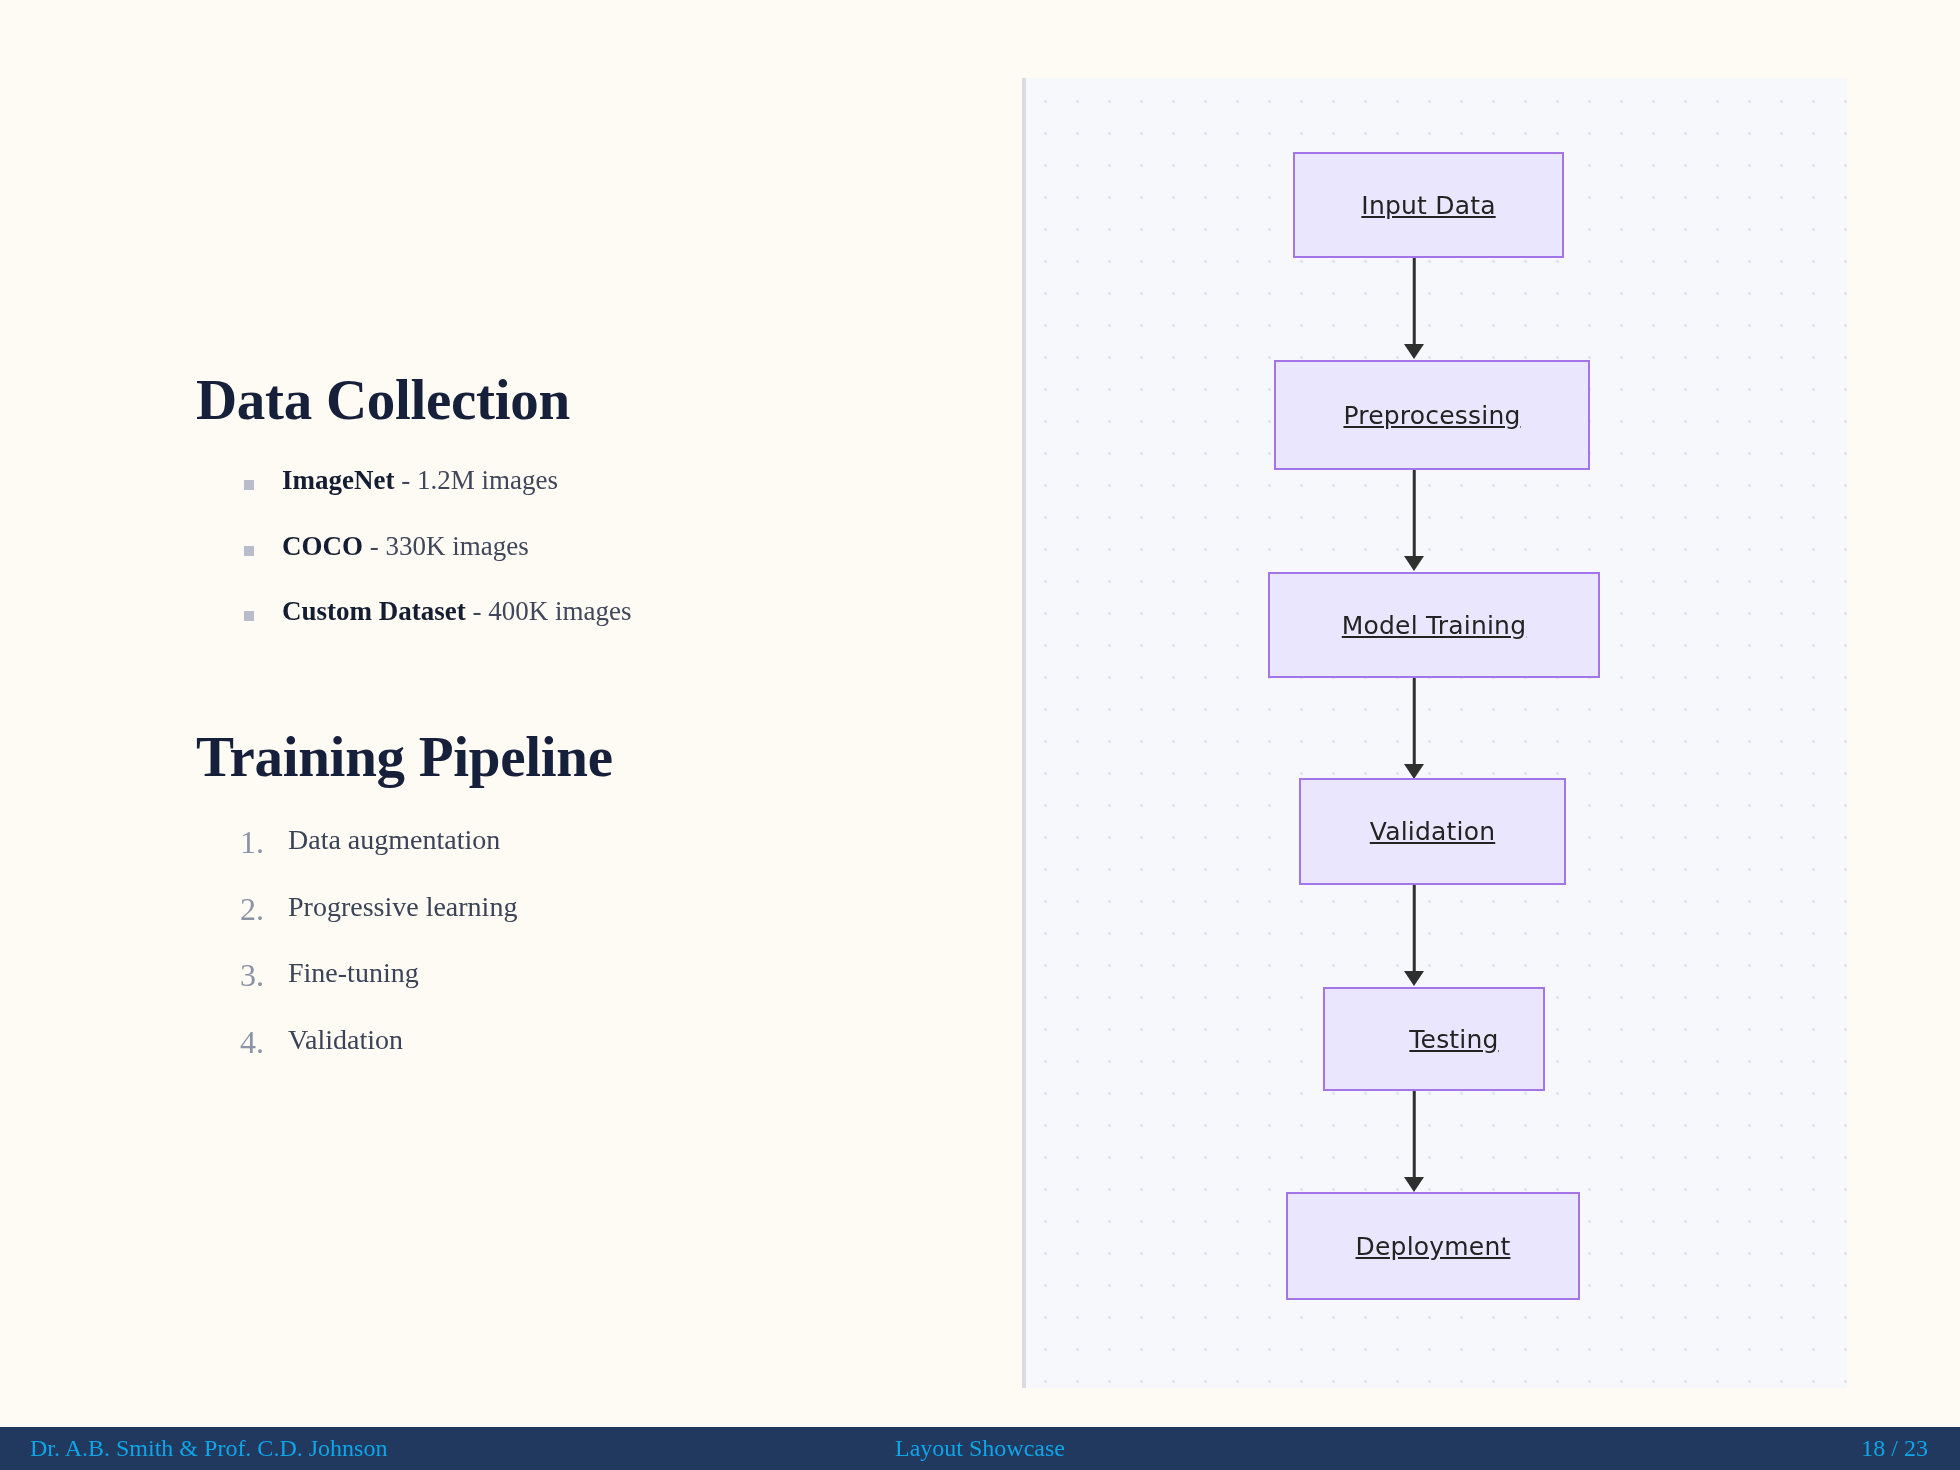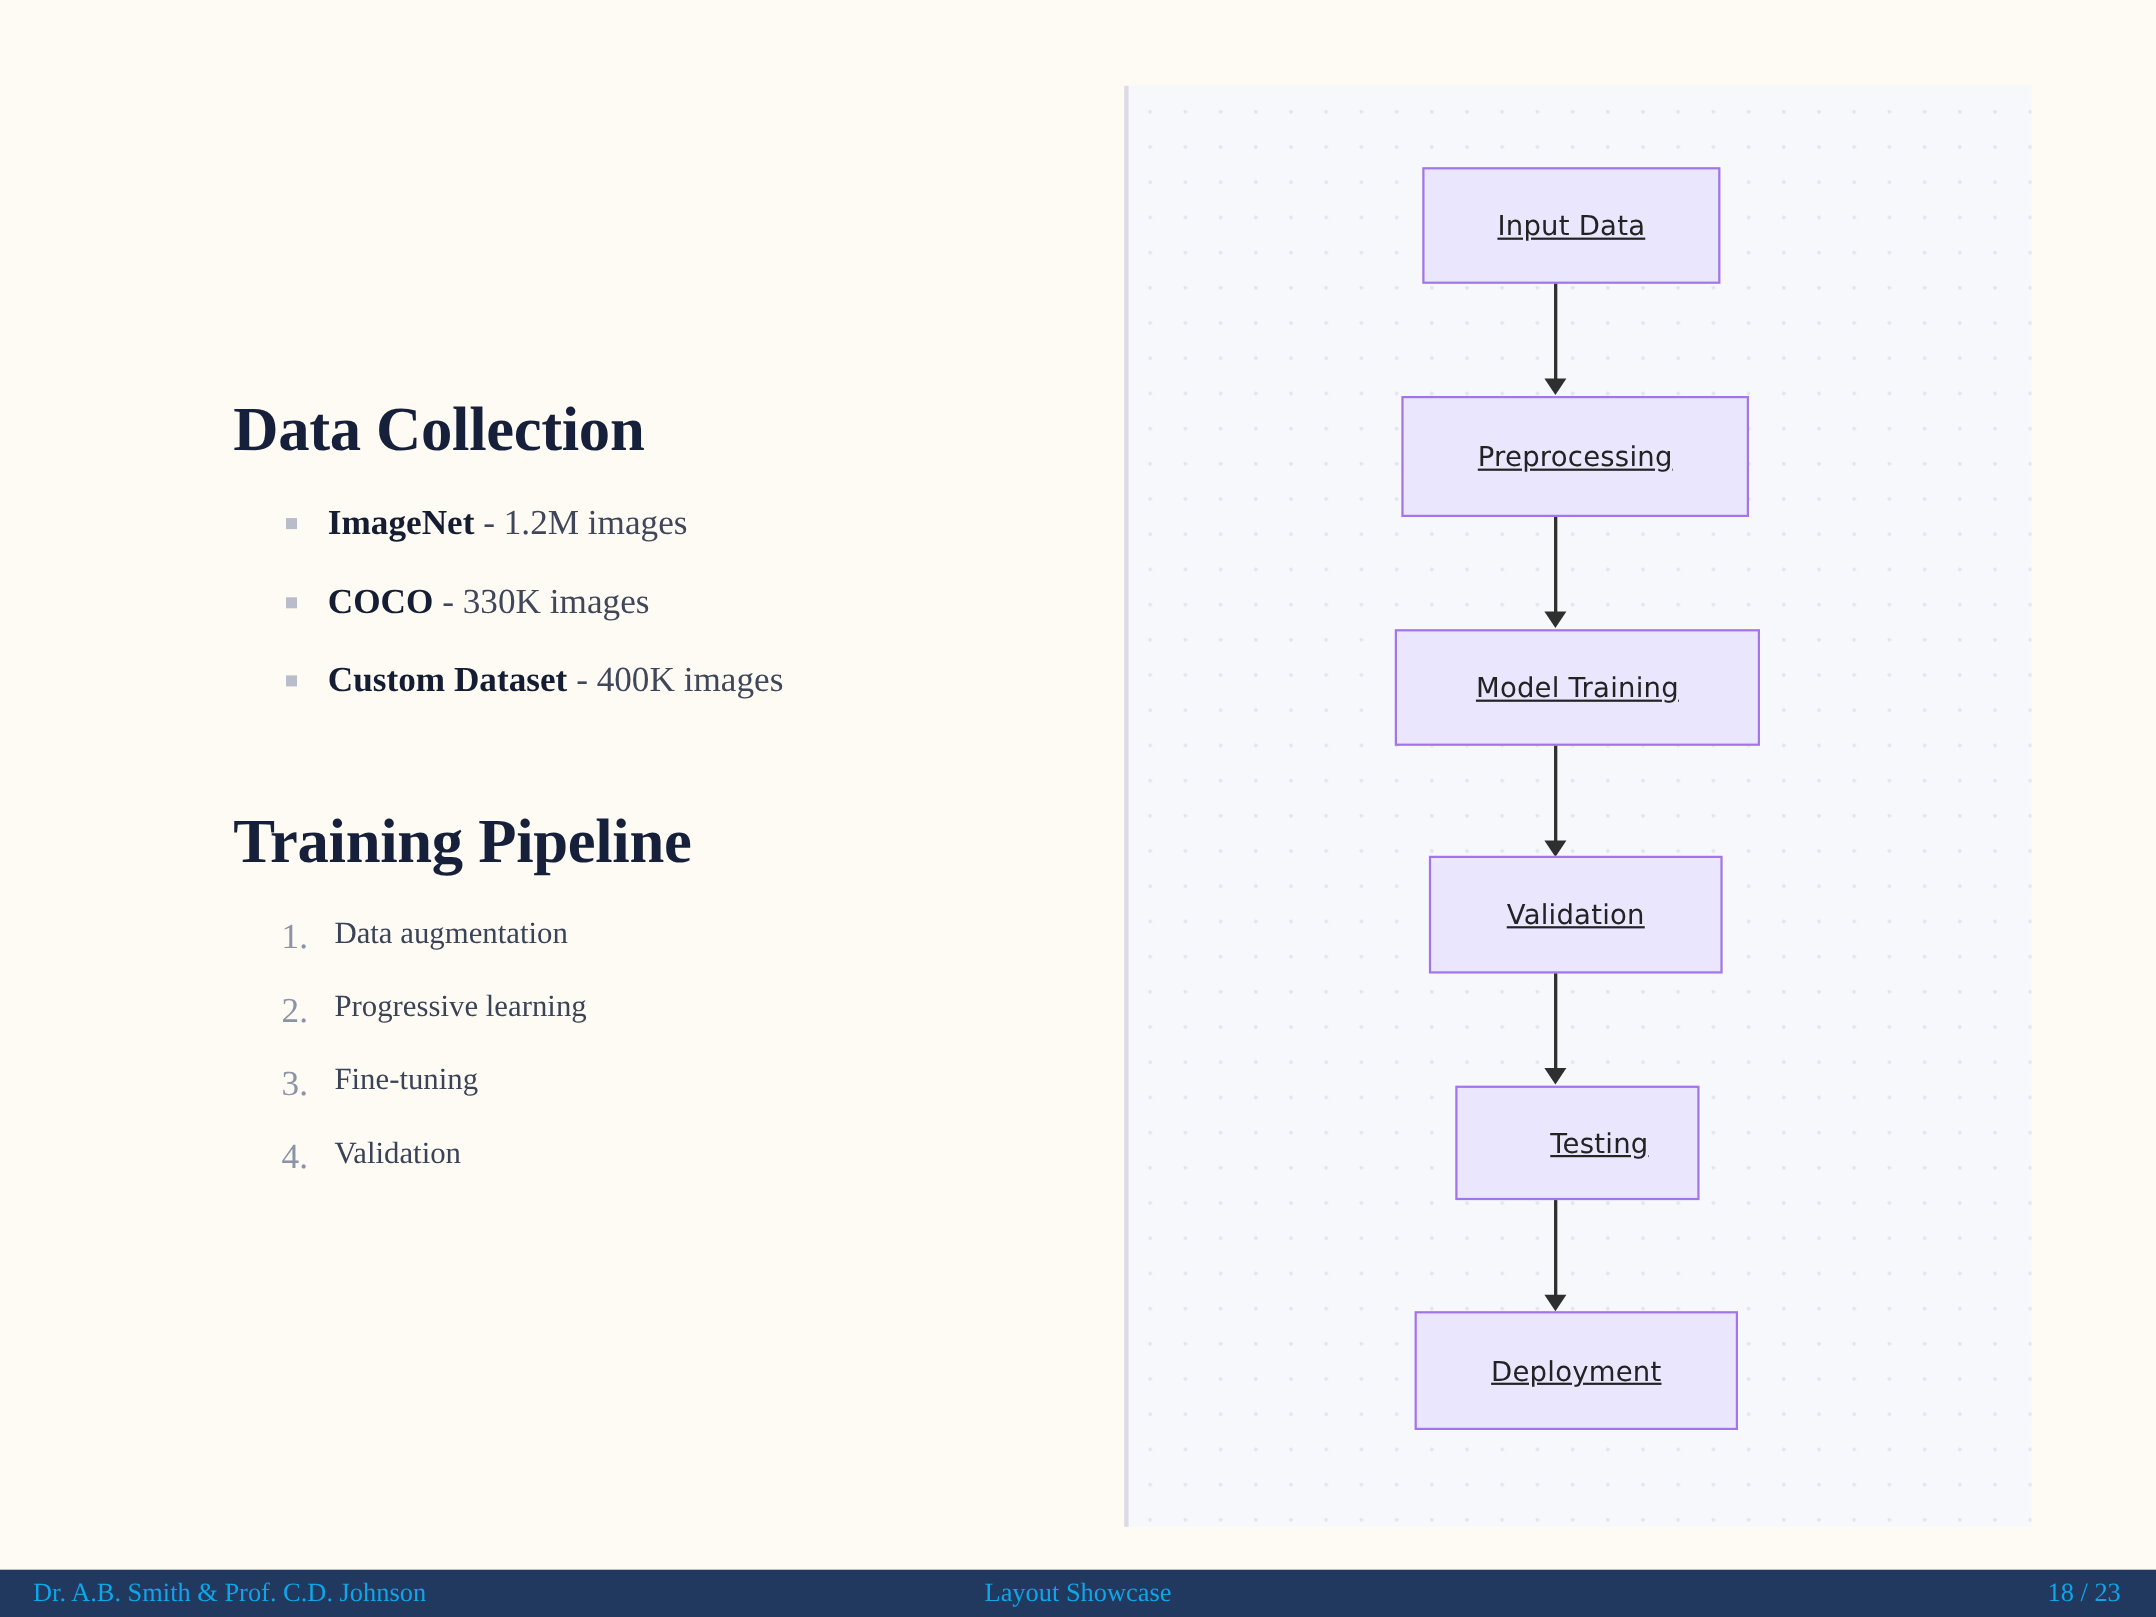--- a/index.html
+++ b/index.html
@@ -18,21 +18,21 @@
 
   .slide {
     position: absolute;
     inset: 0;
     background: #fdfbf4;
   }
 
   
   .left-col {
     position: absolute;
-    left: 16px;
+    left: 0;
     top: 0;
     width: 1020px;
     height: 1427px;
     box-sizing: border-box;
     padding: 0 60px 0 196px;
     display: flex;
     flex-direction: column;
     justify-content: center;
   }
 
@@ -51,21 +51,21 @@
   }
 
   
   ul.bullets {
     list-style: none;
     margin: 28px 0 0 0;
     padding: 0 0 0 48px;
   }
   ul.bullets li {
     position: relative;
-    font-size: 32px;
+    font-size: 27px;
     line-height: 1.2;
     color: #3d4558;
     margin: 0 0 33px 0;
     padding-left: 38px;
   }
   ul.bullets li:last-child { margin-bottom: 0; }
   .sq-bullet {
     position: absolute;
     left: 0;
     top: 16px;

